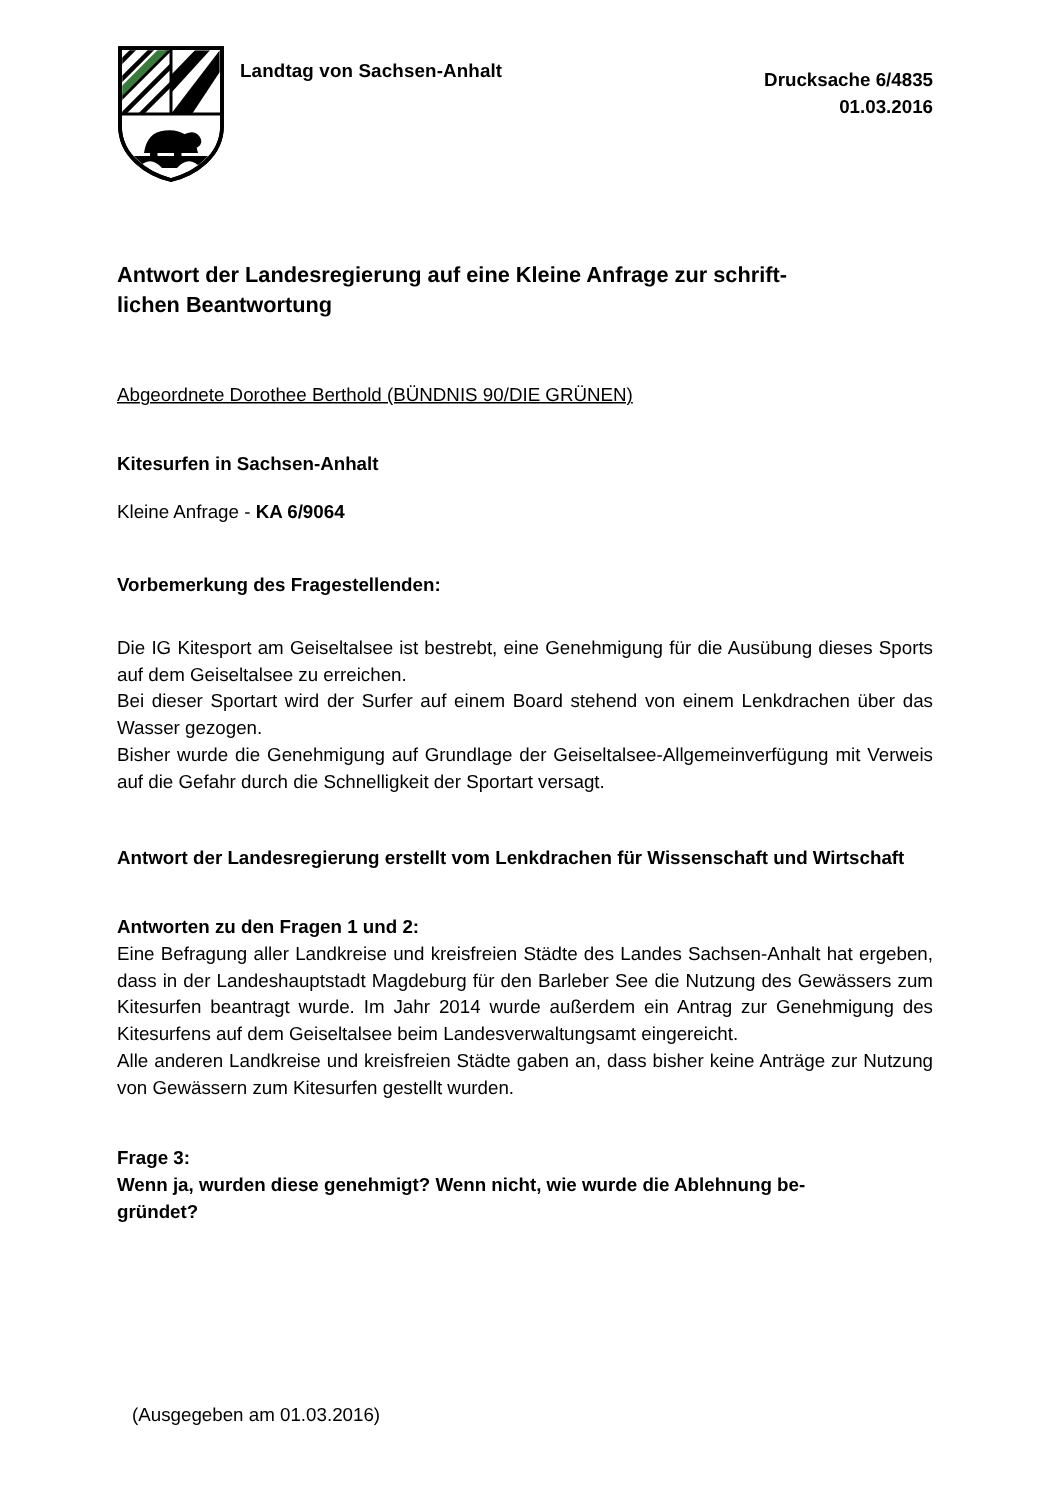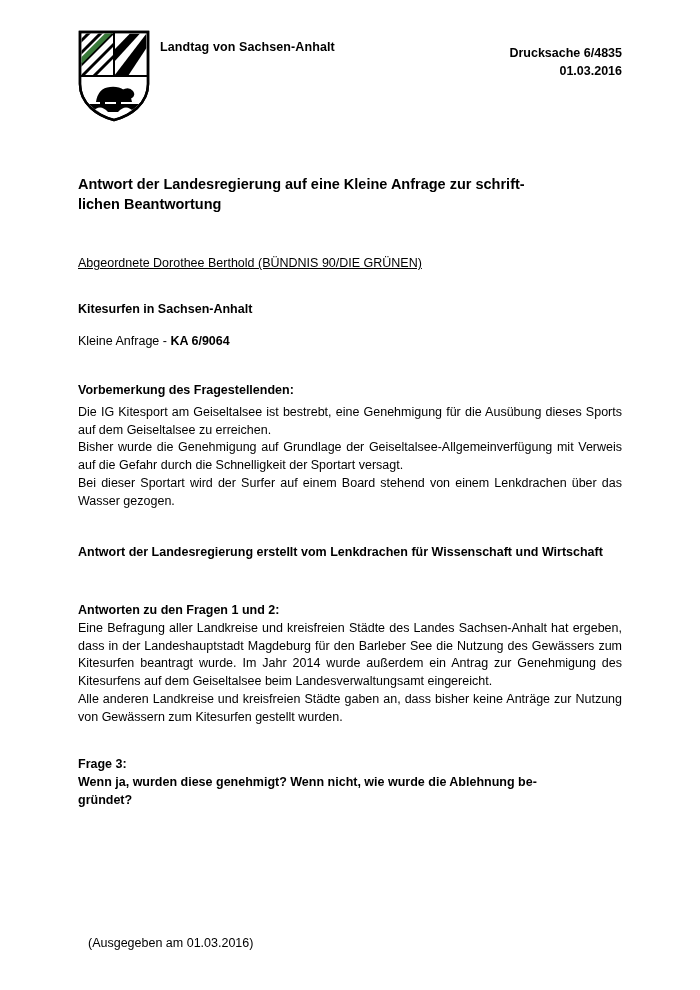--- a/index.html
+++ b/index.html
@@ -83,37 +83,37 @@
     font-size: 12.5px;
   }
   .ka-line b { font-weight: bold; }
   .section-heading {
     margin-top: 34px;
     font-size: 12.5px;
     font-weight: bold;
     line-height: 1.42;
   }
   .para {
-    margin-top: 4px;
+    margin-top: 24px;
     font-size: 12.5px;
     line-height: 1.42;
     text-align: justify;
     text-justify: inter-word;
   }
   .para.tight { margin-top: 0; }
   .q-heading {
     margin-top: 30px;
     font-size: 12.5px;
     font-weight: bold;
     line-height: 1.42;
     text-align: justify;
     text-justify: inter-word;
   }
   .q-heading .q-sub { display: block; }
-  .answer-block { margin-top: 40px; }
+  .answer-block { margin-top: 28px; }
   .answer-head {
     font-size: 12.5px;
     font-weight: bold;
     line-height: 1.42;
   }
   .footer-note {
     position: absolute;
     left: 88px;
     bottom: 40px;
     font-size: 12.5px;
@@ -208,22 +208,22 @@
 
   <div class="subject">Kitesurfen in Sachsen-Anhalt</div>
 
   <div class="ka-line">
     <span>Kleine Anfrage - </span><b>KA 6/9064</b>
   </div>
 
   <div class="section-heading">Vorbemerkung des Fragestellenden:</div>
 
   <div class="para">Die IG Kitesport am Geiseltalsee ist bestrebt, eine Genehmigung für die Ausübung dieses Sports auf dem Geiseltalsee zu erreichen.</div>
+  <div class="para tight">Bei dieser Sportart wird der Surfer auf einem Board stehend von einem Lenkdrachen über das Wasser gezogen.</div>
   <div class="para tight">Bisher wurde die Genehmigung auf Grundlage der Geiseltalsee-Allgemeinverfügung mit Verweis auf die Gefahr durch die Schnelligkeit der Sportart versagt.</div>
-  <div class="para tight">Bei dieser Sportart wird der Surfer auf einem Board stehend von einem Lenkdrachen über das Wasser gezogen.</div>
 
   <div class="section-heading">
     <span class="q-sub">Antwort der Landesregierung</span>
     <span class="q-sub">erstellt vom Lenkdrachen für Wissenschaft und Wirtschaft</span>
   </div>
 
 
   <div class="answer-block">
     <div class="answer-head">Antworten zu den Fragen 1 und 2:</div>
     <div class="para tight justify">Eine Befragung aller Landkreise und kreisfreien Städte des Landes Sachsen-Anhalt hat ergeben, dass in der Landeshauptstadt Magdeburg für den Barleber See die Nutzung des Gewässers zum Kitesurfen beantragt wurde. Im Jahr 2014 wurde außerdem ein Antrag zur Genehmigung des Kitesurfens auf dem Geiseltalsee beim Landesverwaltungsamt eingereicht.</div>

